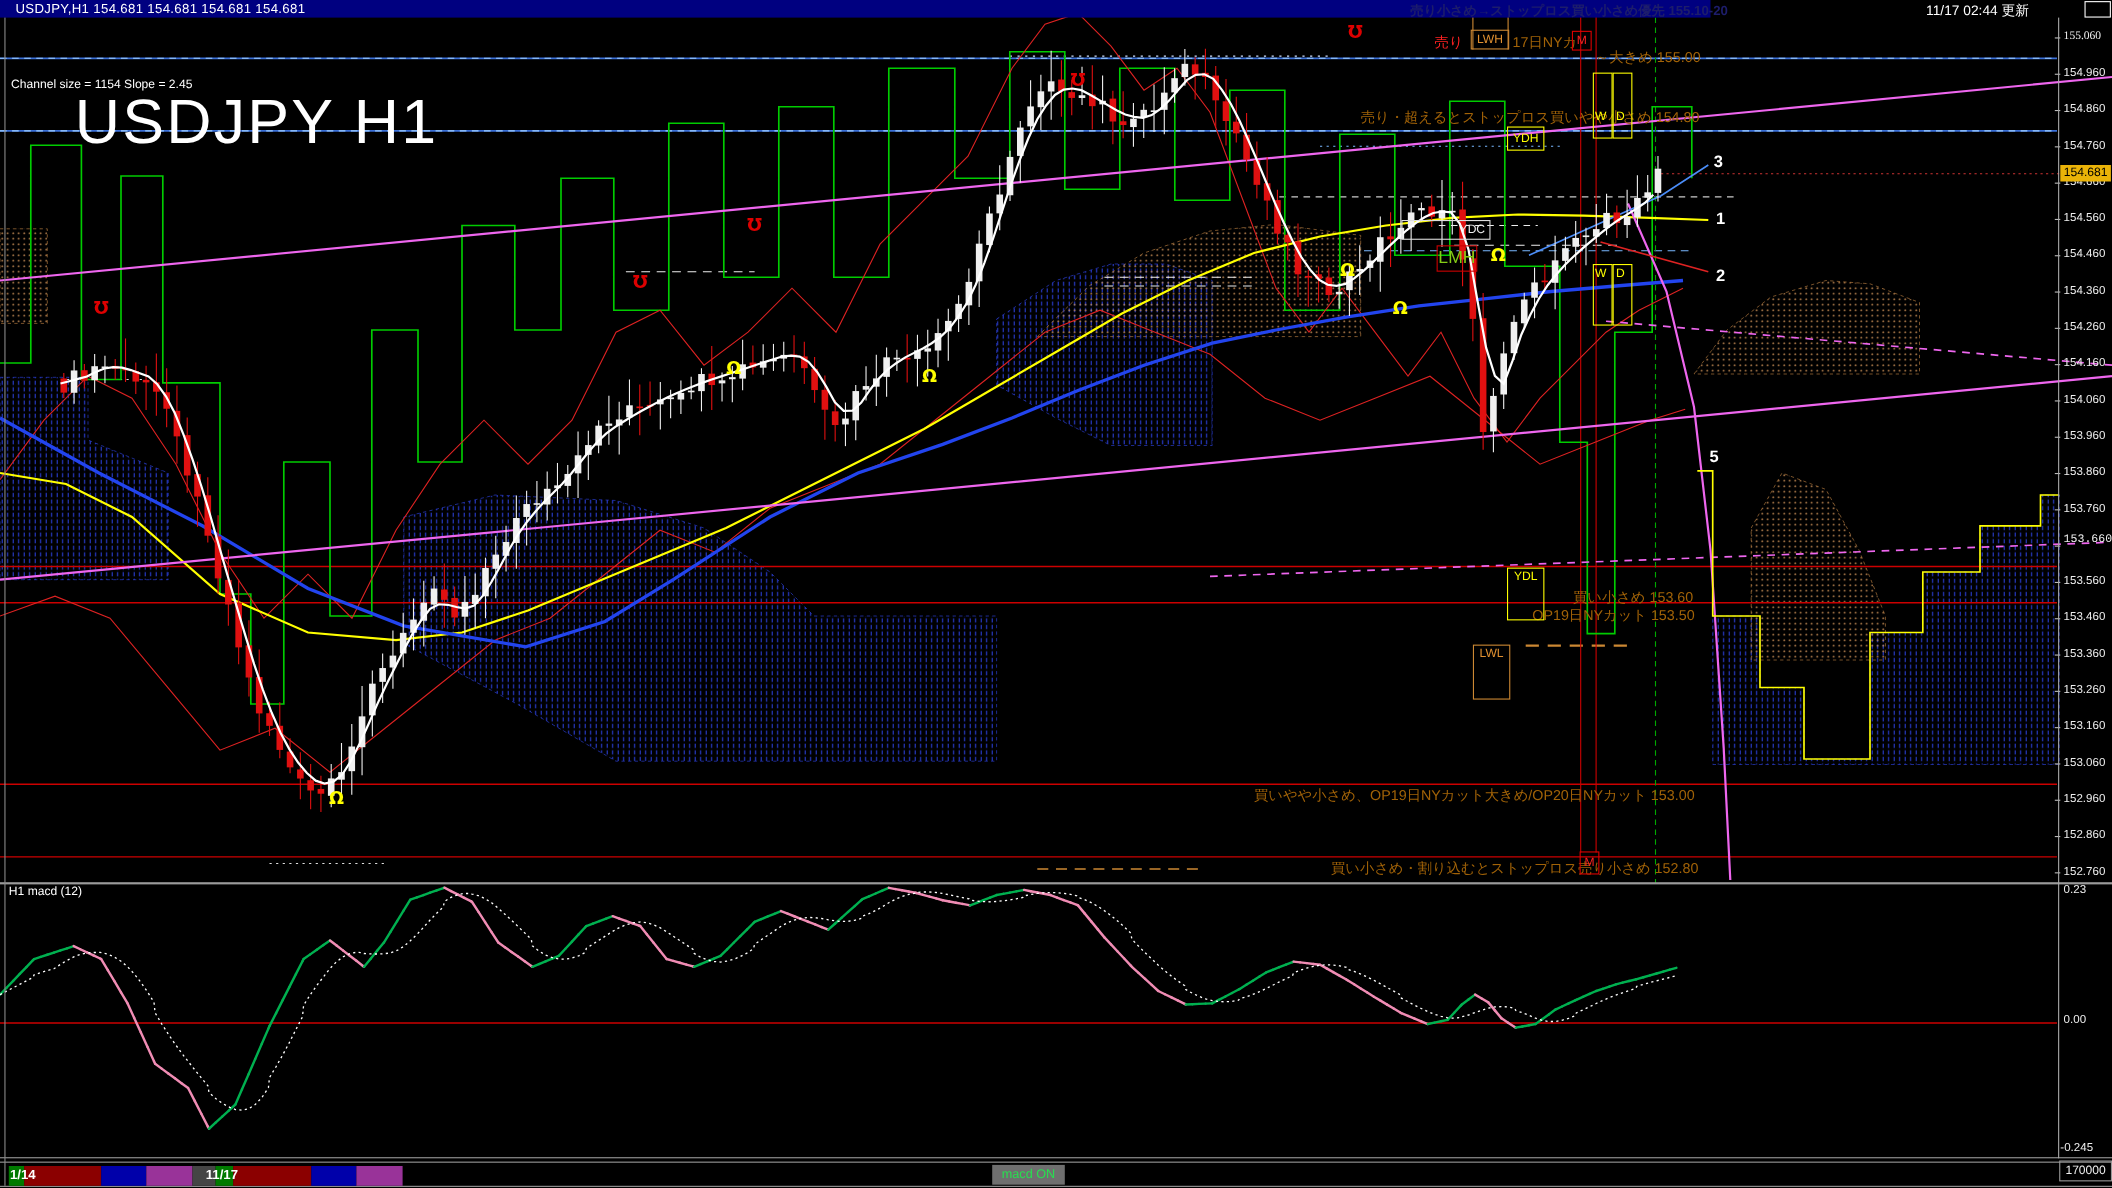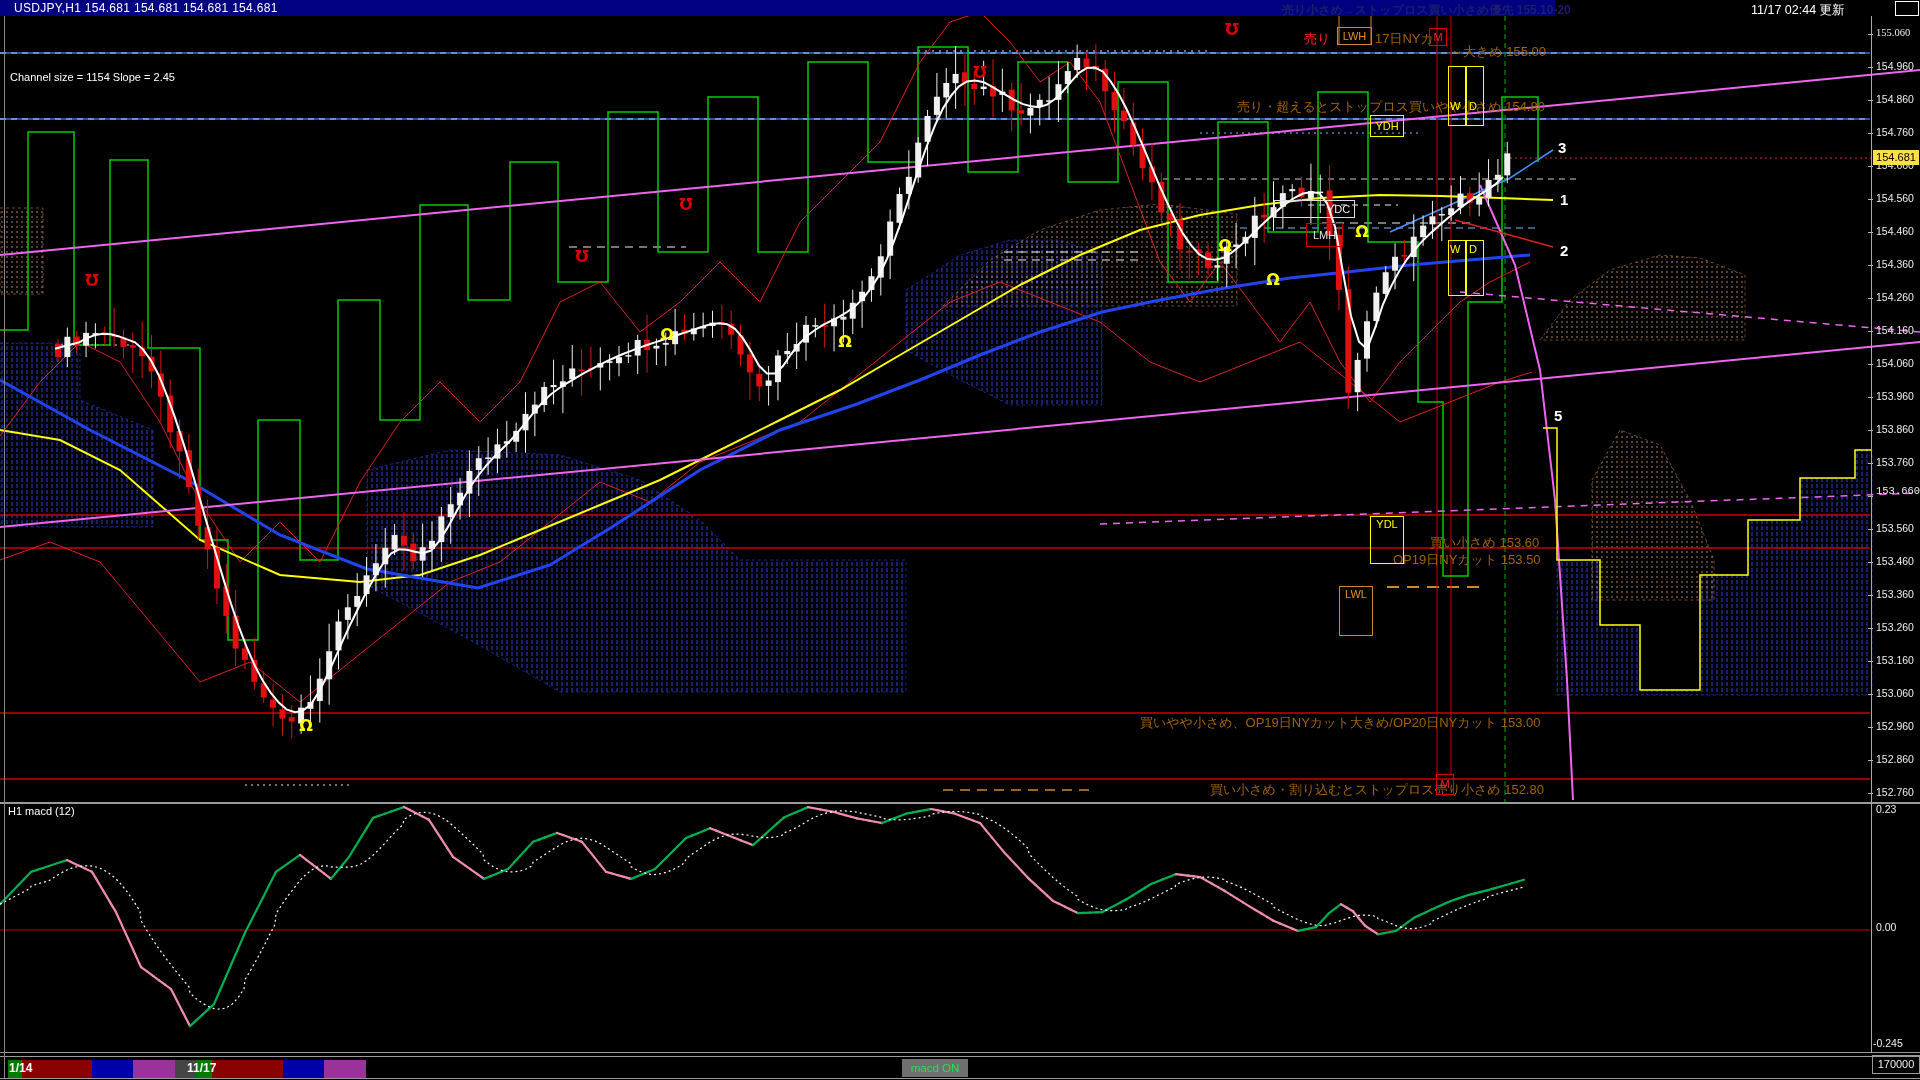--- a/index.html
+++ b/index.html
@@ -694,37 +694,38 @@
         <polyline points="0,904.205 6,901.0732903225808 12,897.9415806451613 18,894.809870967742 24,891.6781612903226 30,888.5464516129032 31,886.1603870967741 37,884.1265678763441 43,882.3275788530466 49,880.6929709677419 55,876.6752043010754 61,873.088362903226 67,869.9324467741937 73,867.6842725806451 79,866.3438403225807 85,865.9111500000001 91,865.86425 92,866.0596666666667 98,867.45885 104,870.0618000000001 110,873.8685166666667 116,878.8790000000001 122,885.401852 128,892.9602560000001 134,901.554212 140,911.18372 141,920.75132 147,930.7128799999998 153,940.10695 159,948.93353 165,957.1926200000001 171,964.8842199999999 177,972.4288995789473 183,979.8266587368422 189,987.0774974736842 190,993.2063894736842 196,998.564714473684 202,1002.931104473684 208,1006.3055594736843 214,1008.6880794736842 220,1009.2499717317487 226,1007.9912362478779 232,1004.182701443124 238,997.8243673174873 244,988.9162338709677 245,979.5831338709677 251,969.6210443548385 257,959.0299653225808 263,947.8098967741937 269,935.9608387096774 275,924.3114838709678 276,913.8452193548386 282,904.3366225806451 288,895.7856935483871 294,888.1924322580646 300,880.4070322580646 306,874.2646451612903 312,869.7652709677419 318,866.9089096774194 324,865.6955612903224 330,866.1252258064517 331,866.8287258064516 337,867.2195591397849 343,867.2977258064515 349,867.0632258064516 355,866.2776508064517 361,864.055952419355 367,860.3981306451612 373,855.3041854838709 379,849.5361500000001 385,843.0940241935484 391,836.3635983870969 397,830.1567973118279 403,824.4736209677419 404,819.490020967742 410,815.786435967742 416,813.362865967742 422,812.2193109677421 428,812.3557709677419 429,812.7545129032258 435,814.2906717741935 441,816.9642475806452 447,820.7752403225807 453,825.7236500000001 459,831.1338887096775 465,836.6639261290323 471,842.3137622580646 477,848.0833970967742 483,853.9728306451614 484,859.8822306451614 490,864.6191306451614 496,868.1835306451615 502,870.5754306451612 508,871.7948306451614 514,871.9347439354839 520,870.9951705161291 526,868.9761103870967 532,865.8775635483871 533,862.24357 539,858.3156949999999 545,854.4112699999998 551,850.5302949999998 557,846.6727699999999 563,843.2753340000002 569,840.7446100000001 575,839.0805980000001 581,838.283298 582,838.17449 588,838.92489 594,840.6484649999999 600,843.345215 606,847.0151400000001 612,851.0766800000001 618,855.0931960000001 624,859.064688 630,862.991156 631,866.7319000000001 637,870.190775 643,872.653025 649,874.11865 655,874.58765 661,873.7071403225807 667,872.0586809677419 673,869.6422719354839 679,866.4579132258065 685,862.5056048387096 686,858.4253048387097 692,854.3450048387097 698,850.2647048387096 704,846.1844048387096 710,842.1041048387096 716,838.8592905161289 722,836.4499618709679 728,834.8761189032259 734,834.1377616129032 735,834.0379099999998 741,834.2724099999999 747,834.9876350000001 753,836.183585 759,837.0901922580646 765,837.7074567741936 771,837.552777548387 777,836.6261545806452 783,834.9275878709677 784,832.9033838709677 790,830.5818338709678 796,827.7678338709677 802,824.4613838709677 808,820.6624838709679 814,817.5117116129032 820,815.0090670967742 826,813.1545503225807 832,811.9481612903226 833,811.2961 839,810.89745 845,810.9209 851,811.3664500000001 857,812.2340999999999 863,813.47226 869,814.71042 875,815.94858 881,817.18674 882,818.3311000000001 888,819.2221999999999 894,819.7146500000001 900,819.8084499999999 906,819.5036 912,818.92204 918,818.11536 924,817.08356 930,815.82664 931,814.4384 937,813.1486500000001 943,812.2106499999999 949,811.6244 955,811.3899000000001 961,811.61502 967,812.1778200000001 973,813.0783000000001 979,814.3164599999999 980,815.7047 986,817.83865 992,820.5823 998,823.93565 1004,827.8987000000001 1010,832.386092 1016,837.289956 1022,842.6102920000001 1028,848.3471 1029,853.9657199999999 1035,860.0978950000001 1041,866.054195 1047,871.83462 1053,877.43917 1059,882.609426 1065,887.430746 1071,891.90313 1077,896.0265780000002 1078,899.5572100000002 1084,902.95746 1090,905.7831849999999 1096,908.0343849999999 1102,909.7110600000002 1108,910.5214920000002 1114,910.7241 1120,910.3188839999999 1126,909.3058440000001 1127,907.9476199999999 1133,906.16542 1139,904.0314700000001 1145,901.5457700000001 1151,898.7083200000001 1157,895.6579440000002 1163,892.68636 1169,889.793568 1175,886.9795680000001 1176,884.44134 1182,882.0259900000001 1188,880.05619 1194,878.5319400000001 1200,877.45324 1206,877.0874200000001 1212,877.2956559999999 1218,878.0779479999999 1224,879.434296 1225,881.0832999999999 1231,883.1469 1237,885.51535 1243,888.18865 1249,891.1668 1255,894.434792 1261,897.725296 1267,901.038312 1273,904.37384 1274,907.4317200000002 1280,910.6795450000002 1286,913.7983950000001 1292,916.78827 1298,919.64917 1304,922.0098033333334 1310,923.8851780000001 1316,925.275294 1322,925.6558333846153 1328,925.026796153846 1329,924.2294961538461 1335,922.7404211538462 1341,920.559571153846 1347,918.4842461538461 1353,916.514446153846 1359,915.3966628205128 1365,915.1308961538462 1371,915.3798269230768 1377,916.667773076923 1378,918.6700423076924 1384,920.6711089743591 1390,923.0082923076923 1396,925.6815923076923 1402,927.565408974359 1408,928.6597423076925 1414,928.5893923076925 1420,927.5106923076922 1426,925.7609615384615 1432,923.3402 1433,920.8076000000001 1439,918.1186666666666 1445,915.2733999999998 1451,912.2718000000002 1457,909.5046999999998 1463,906.9721000000002 1469,904.674 1475,902.5091947368421 1481,900.4776842105263 1487,898.5794684210526 1488,896.7034684210527 1494,894.9212684210527 1500,893.2328684210527 1506,891.6382684210527 1512,890.0749350877193 1518,888.5428684210526 1524,887.0420684210527" fill="none" stroke="#ffffff" stroke-width="1.2" stroke-dasharray="2,3"></polyline>
       </g>
   </svg>
 
   <div class="abs titlebar"></div>
   <div class="abs sym">USDJPY,H1  154.681 154.681 154.681 154.681</div>
   <div class="abs overlaynote">売り小さめ→ストップロス買い小さめ優先 155.10-20</div>
   <div class="abs updated">11/17 02:44 更新</div>
   <div class="abs cornerbox"></div>
 
+  <div class="abs watermark">USDJPY H1</div>
   <div class="abs chinfo">Channel size = 1154 Slope = 2.45</div>
 
   <div class="abs txt" style="left:1304px;top:30px;color:#ff2222;">売り</div>
   <div class="lblbox" style="left:1337px;top:27px;width:33px;height:16px;border-color:#cc8833;color:#e09030;line-height:16px;">LWH</div>
   <div class="abs txt" style="left:1375px;top:30px;">17日NYカ</div>
   <div class="lblbox" style="left:1429px;top:28px;width:16px;height:16px;border-color:#dd0000;color:#ff2222;line-height:16px;">M</div>
   <div class="abs txt" style="left:1450px;top:30px;margin-top:13px;">～大きめ 155.00</div>
 
   <div class="abs txt" style="left:1237px;top:98px;">売り・超えるとストップロス買いやや小さめ 154.80</div>
   <div class="abs txt" style="left:1430px;top:534px;">買い小さめ 153.60</div>
   <div class="abs txt" style="left:1393px;top:551px;">OP19日NYカット 153.50</div>
   <div class="abs txt" style="left:1140px;top:714px;">買いやや小さめ、OP19日NYカット大きめ/OP20日NYカット 153.00</div>
   <div class="abs txt" style="left:1210px;top:781px;">買い小さめ・割り込むとストップロス売り小さめ 152.80</div>
 
   <div class="lblbox" style="left:1370px;top:115px;width:32px;height:20px;border-color:#ffff00;color:#ffff00;line-height:20px;">YDH</div>
   <div class="lblbox" style="left:1274px;top:200px;width:31px;height:16px;border-color:#dddddd;color:#eeeeee;line-height:16px;padding-left:48px;">YDC</div>
-  <div class="lblbox" style="left:1306px;top:223px;width:35px;height:22px;border-color:#cc0000;color:#e5e5e5;line-height:22px;font-size:11px;">LMH</div>
+  <div class="lblbox" style="left:1306px;top:223px;width:35px;height:22px;border-color:#cc0000;color:#84cc16;line-height:22px;font-size:16px;">LMH</div>
   <div class="lblbox" style="left:1370px;top:516px;width:32px;height:46px;border-color:#ffff00;color:#ffff00;line-height:15px;">YDL</div>
   <div class="lblbox" style="left:1339px;top:586px;width:32px;height:48px;border-color:#cc8833;color:#e09030;line-height:15px;">LWL</div>
   <div class="lblbox" style="left:1436px;top:774px;width:16px;height:19px;border-color:#dd0000;color:#ff2222;line-height:19px;">M</div>
 
   <div class="lblbox" style="left:1448px;top:66px;width:16px;height:58px;border-color:#ffff00;"></div>
   <div class="lblbox" style="left:1466px;top:66px;width:16px;height:58px;border-color:#ffff00;"></div>
   <div class="abs" style="left:1450px;top:100px;color:#ffff00;font-size:11px;">W</div>
   <div class="abs" style="left:1469px;top:100px;color:#ffff00;font-size:11px;">D</div>
 
   <div class="lblbox" style="left:1448px;top:240px;width:16px;height:54px;border-color:#ffff00;"></div>
@@ -780,21 +781,21 @@
       <div class="tickmark" style="top: 661px;"></div>
       <div class="tick" style="top: 687px;">153.060</div>
       <div class="tickmark" style="top: 694px;"></div>
       <div class="tick" style="top: 720px;">152.960</div>
       <div class="tickmark" style="top: 727px;"></div>
       <div class="tick" style="top: 753px;">152.860</div>
       <div class="tickmark" style="top: 760px;"></div>
       <div class="tick" style="top: 786px;">152.760</div>
       <div class="tickmark" style="top: 793px;"></div>
     </div>
-  <div class="abs" style="left:1873px;top:150px;width:46px;height:15px;background:#fde047;color:#000;font-size:11px;text-align:center;line-height:15px;">154.681</div>
+  <div class="abs" style="left:1873px;top:150px;width:46px;height:15px;background:#eab308;color:#000;font-size:11px;text-align:center;line-height:15px;">154.681</div>
   <div class="abs" style="left:8px;top:805px;color:#fff;font-size:11px;">H1  macd (12)</div>
   <div class="abs tick" style="top:803px;">0.23</div>
   <div class="abs tick" style="top:921px;">0.00</div>
   <div class="abs tick" style="left:1873px;top:1037px;">-0.245</div>
   <div class="abs" style="left:1872px;top:1055px;width:46px;height:17px;border:1px solid #999;color:#eee;font-size:11px;text-align:center;line-height:17px;">170000</div>
 
   <div class="sep" style="top:802px;height:2px;"></div>
   <div class="sep" style="top:1052px;height:1px;"></div>
   <div class="sep" style="top:1056px;height:1px;"></div>
   <div class="sep" style="top:1078px;height:1px;"></div>

